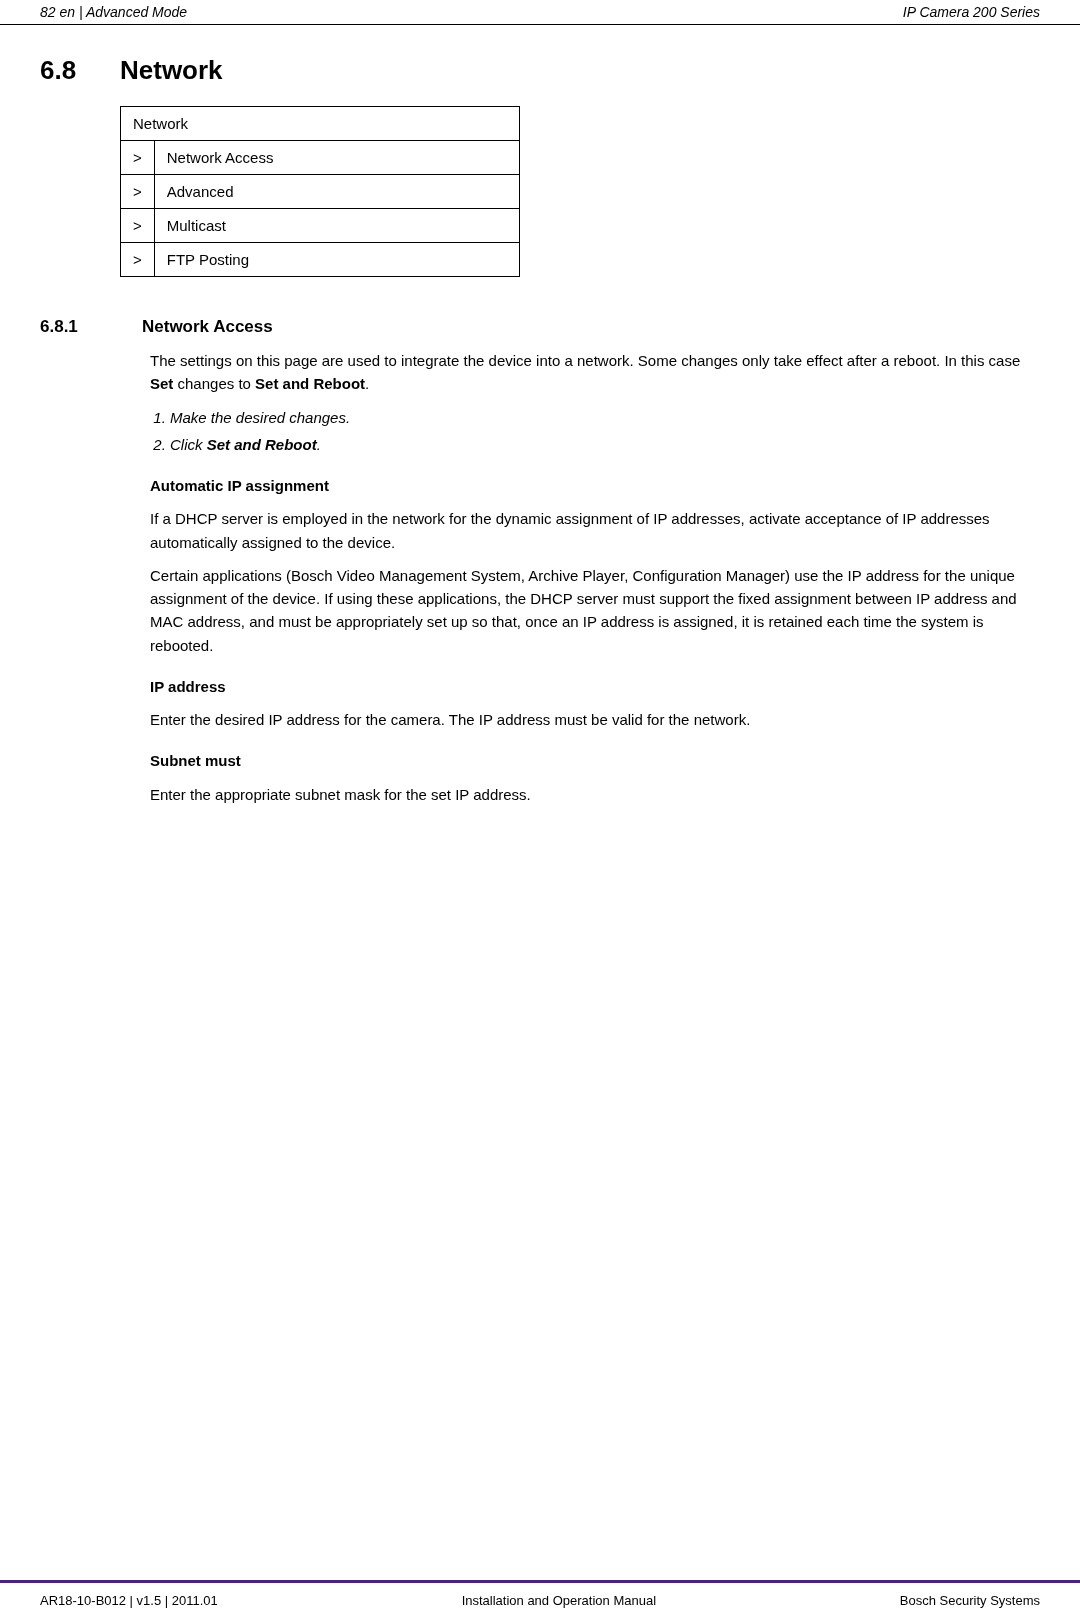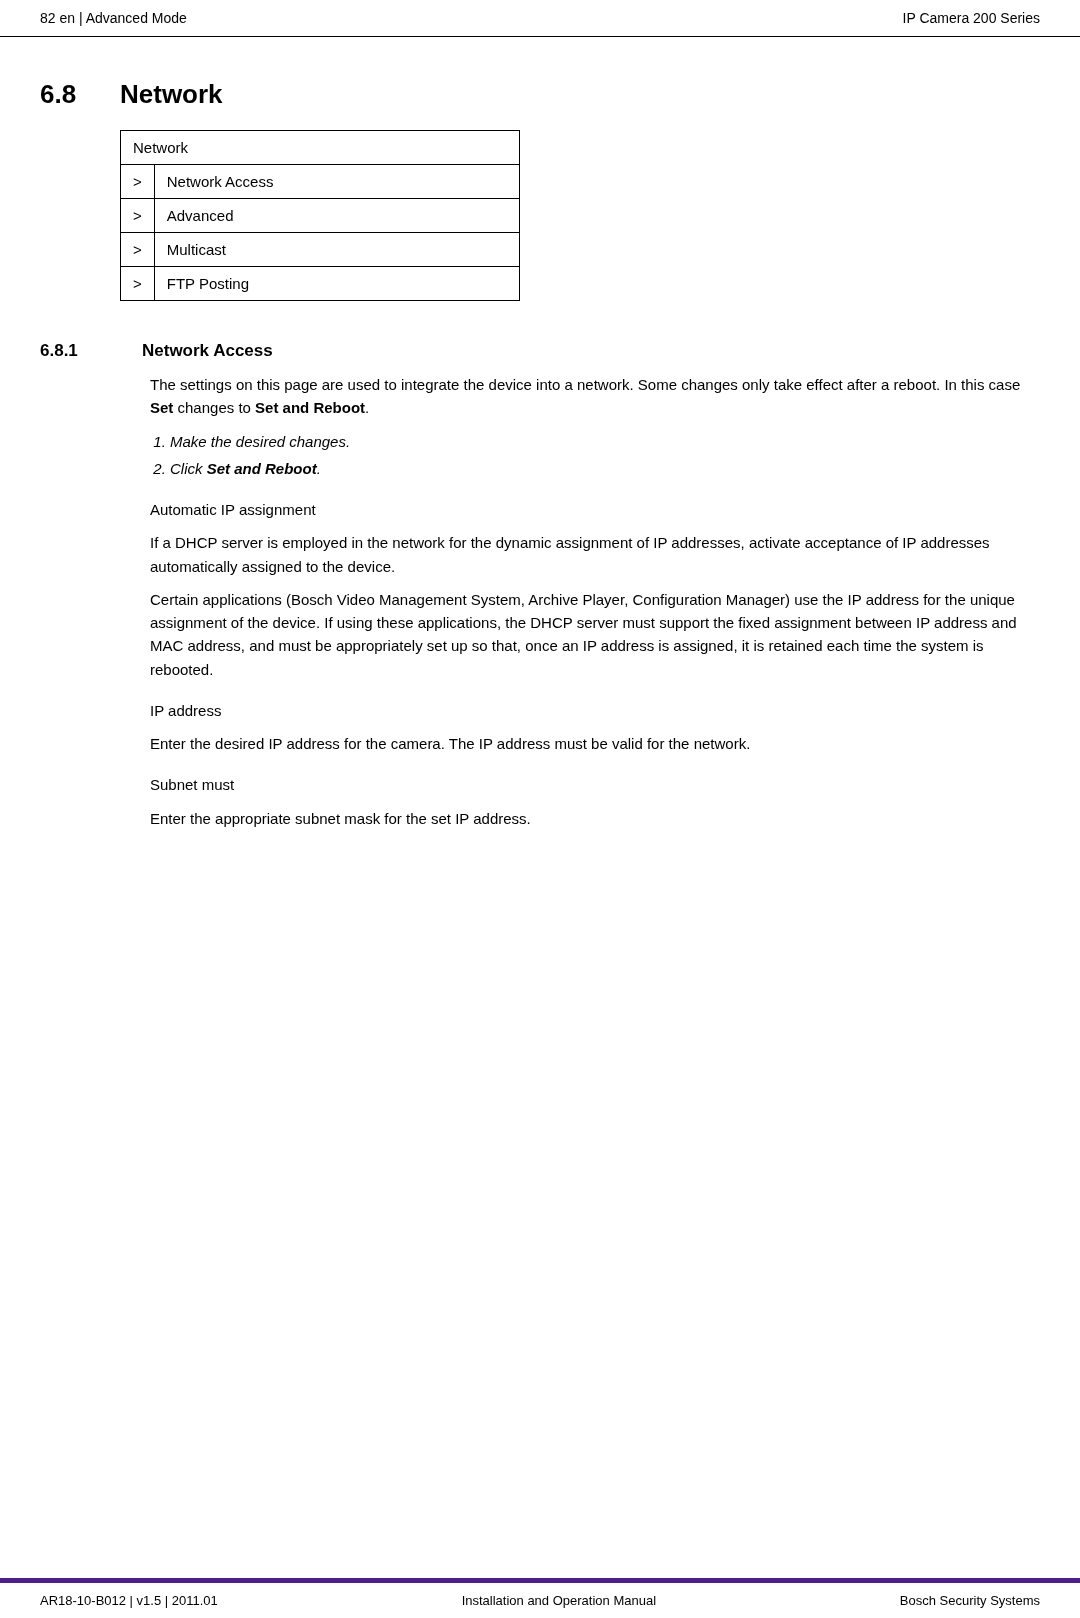--- a/index.html
+++ b/index.html
@@ -15,23 +15,24 @@
       font-family: Arial, Helvetica, sans-serif;
       font-size: 15px;
       color: #000000;
       position: relative;
     }
 
     .page-header {
       display: flex;
       justify-content: space-between;
       align-items: center;
-      padding: 10px 40px;
+      padding: 4px 40px;
       border-bottom: 1px solid #000;
-      margin-bottom: 32px;
+      margin-bottom: 20px;
+      font-style: italic;
     }
 
     .page-header-left {
       font-size: 14px;
     }
 
     .page-header-right {
       font-size: 14px;
     }
 
@@ -118,35 +119,35 @@
       margin-left: 20px;
       margin-bottom: 10px;
       font-style: italic;
     }
 
     .subsection-body ol li {
       margin-bottom: 4px;
     }
 
     .sub-heading {
-      font-weight: normal;
+      font-weight: bold;
       margin-top: 18px;
       margin-bottom: 6px;
     }
 
     .page-footer {
       position: absolute;
       bottom: 0;
       left: 0;
       right: 0;
       display: flex;
       justify-content: space-between;
       align-items: center;
       padding: 10px 40px;
-      border-top: 5px solid #4c1d95;
+      border-top: 3px solid #4c1d95;
       font-size: 13px;
     }
   </style>
 </head>
 <body>
 
 <div class="page-header">
   <span class="page-header-left">82   en | Advanced Mode</span>
   <span class="page-header-right">IP Camera 200 Series</span>
 </div>

